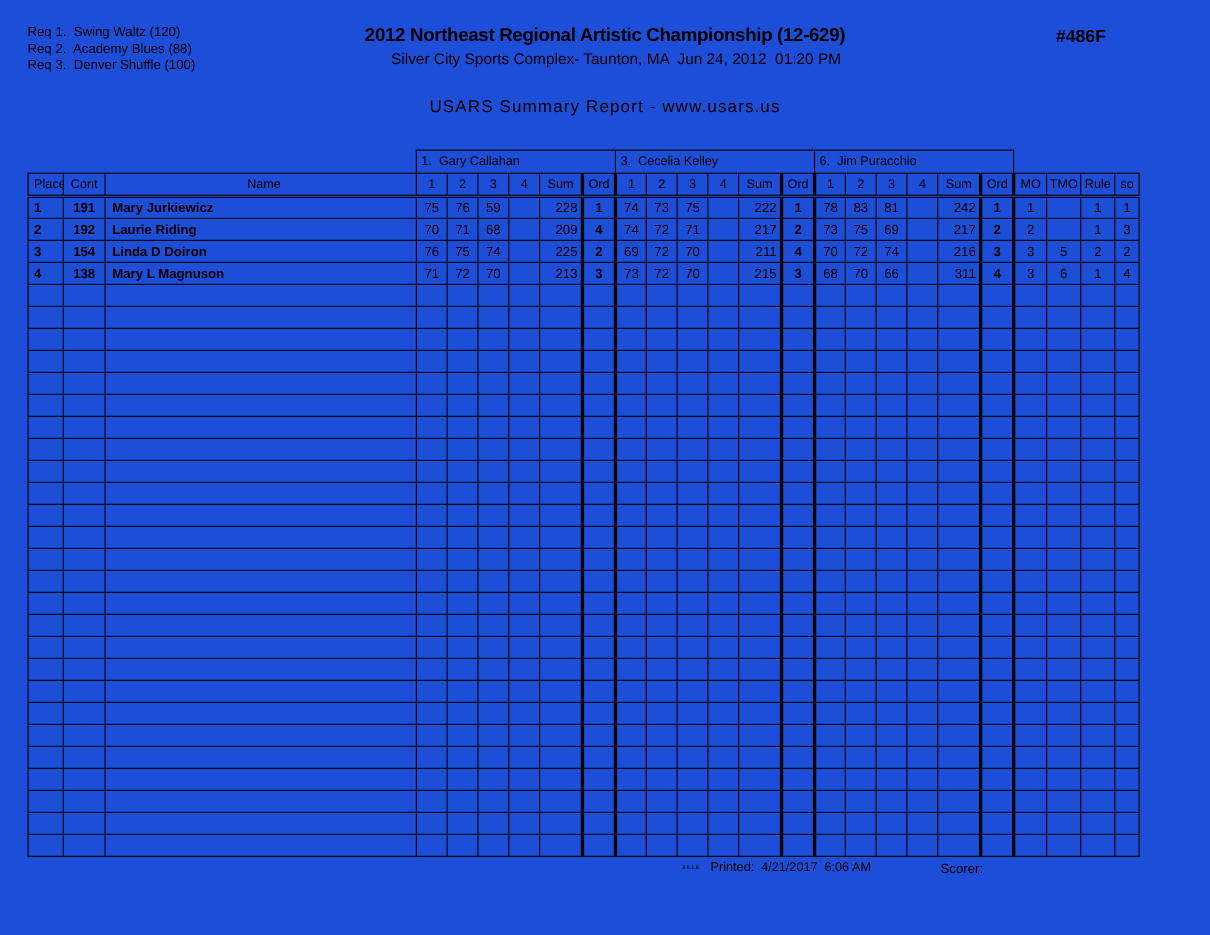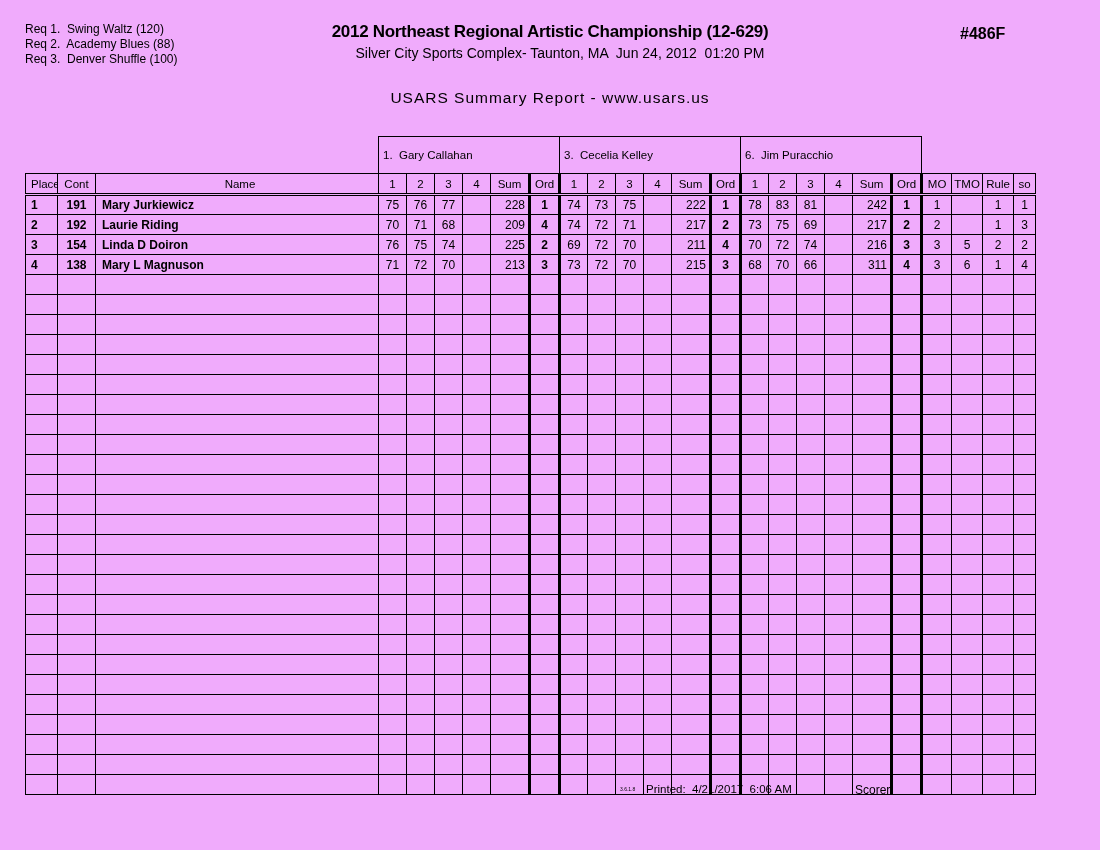--- a/index.html
+++ b/index.html
@@ -1,21 +1,21 @@
 <!DOCTYPE html>
 <html><head>
 <meta charset="utf-8">
 <style>
   html, body { margin:0; padding:0; background:#ffffff; }
   body {
     width:1100px; height:850px; position:relative;
     font-family:"Liberation Sans", sans-serif; color:#000;
     -webkit-font-smoothing:none;
   }
-  .page { position:absolute; left:0; top:0; width:1100px; height:850px; background:#f0abfc; }
+  .page { position:absolute; left:0; top:0; width:1100px; height:850px; background:#1d4ed8; }
 
   
   .req-list { position:absolute; left:25px; top:22px; font-size:12px; line-height:15px; }
   .req-list div { white-space:pre; }
 
   
   .header-center { position:absolute; left:0; top:22px; width:1100px; text-align:center; }
   .h-title  { font-size:17px; font-weight:bold; line-height:20px; letter-spacing:-0.3px; }
   .h-venue  { font-size:14px; line-height:22px; white-space:pre;padding-left:20px; }
   .h-event  { font-size:17px; font-weight:bold; line-height:23px; letter-spacing:1.5px; word-spacing:2px; }
@@ -25,21 +25,21 @@
 
   
   .score-table {
     position:absolute; left:25px; top:136px; width:1010px;
     border-collapse:collapse; table-layout:fixed;
   }
   .score-table td {
     border:1px solid #000; padding:0; font-size:12px;
     text-align:center; vertical-align:middle; overflow:hidden; white-space:nowrap;
   }
-  tr.judge-row { height:37px;margin-top:48px; }
+  tr.judge-row { height:21px;margin-top:48px; }
   tr.judge-row td { border:none; }
   tr.judge-row td.judge-box {
     border:1px solid #000; text-align:left; padding-left:4px;
     font-size:11.5px; white-space:pre;
   }
   tr.head-row { height:21px; }
   tr.head-row td { border-bottom:3px double #000; font-size:11.5px;text-align:center; }
   tr.data-row { height:20px; }
   td.name  { text-align:left; padding-left:6px; }
   td.place { text-align:left; padding-left:5px; }
@@ -136,21 +136,21 @@
         <td>Rule</td>
         <td>so</td>
       </tr>
 
       <tr class="data-row">
         <td class="place bold">1</td>
         <td class="bold">191</td>
         <td class="name bold">Mary Jurkiewicz</td>
         <td>75</td>
         <td>76</td>
-        <td>77</td>
+        <td>59</td>
         <td></td>
         <td class="sum">228</td>
         <td class="ord bold">1</td>
         <td>74</td>
         <td>73</td>
         <td>75</td>
         <td></td>
         <td class="sum">222</td>
         <td class="ord bold">1</td>
         <td>78</td>

